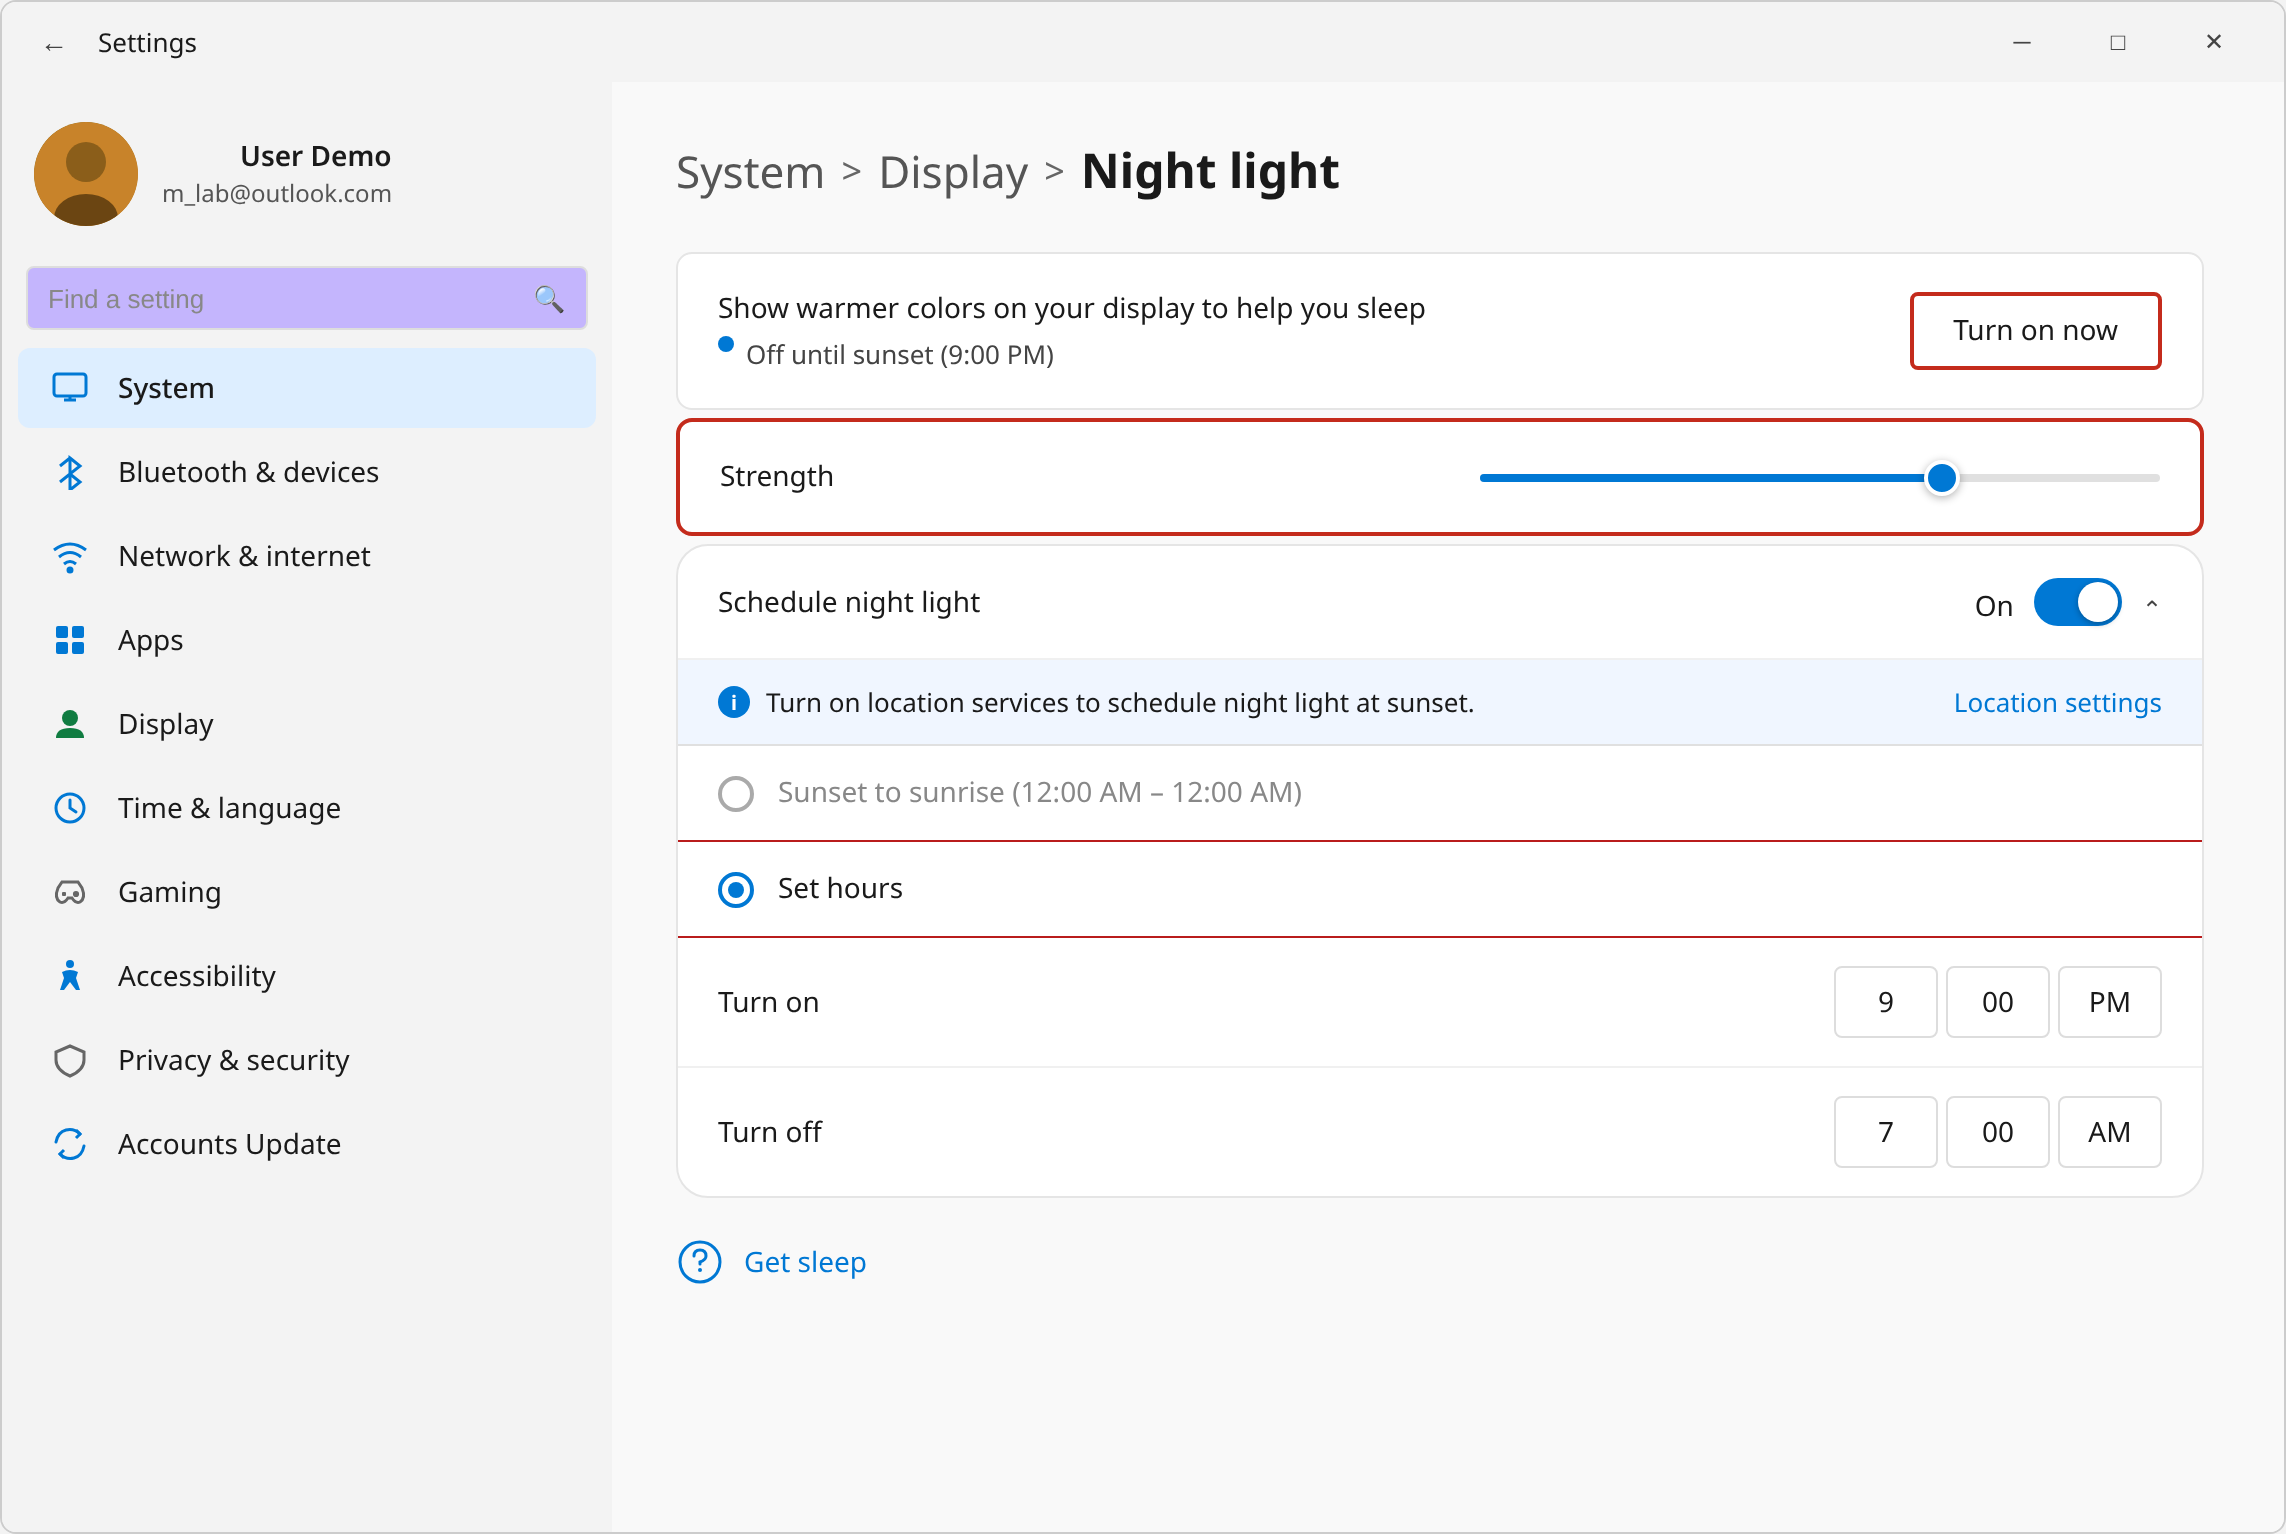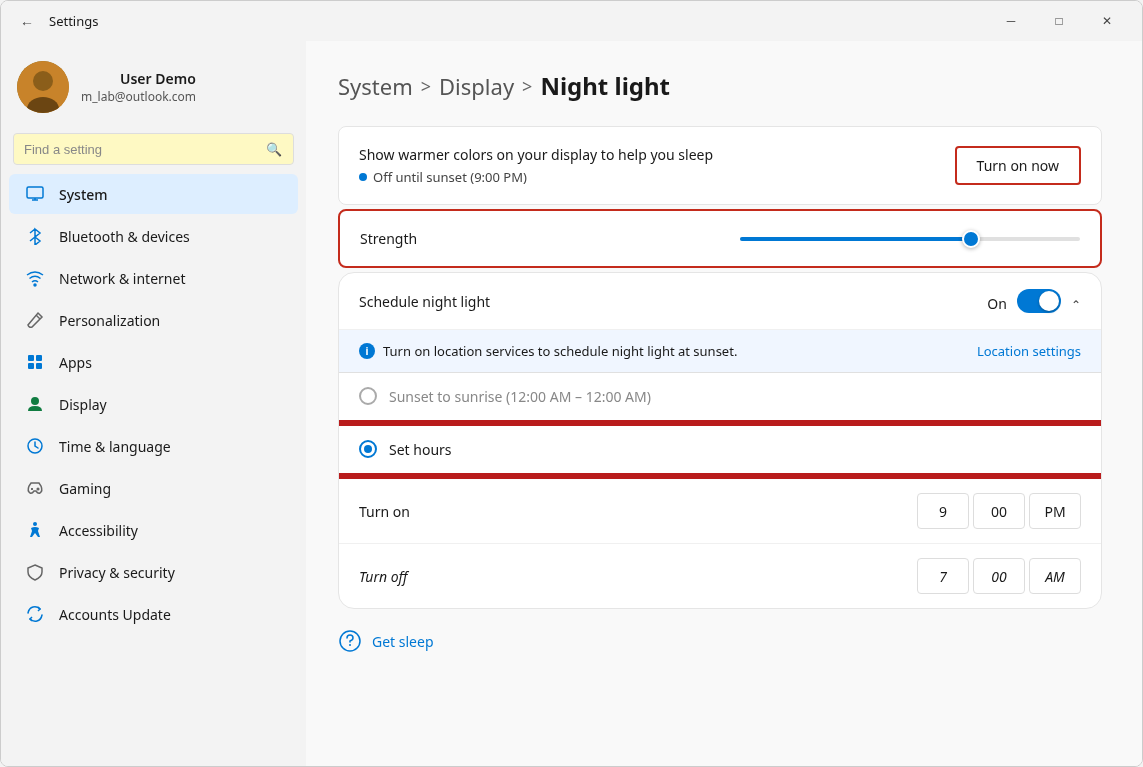--- a/index.html
+++ b/index.html
@@ -111,21 +111,21 @@
       height: 52px;
     }
     .user-info { flex: 1; }
     .user-name { font-size: 14px; font-weight: 600; color: #1a1a1a; margin-left: 39px; }
     .user-email { font-size: 12px; color: #555; }
 
     .search-box {
       margin: 4px 12px 8px 12px;
       display: flex;
       align-items: center;
-      background: #fef9c3;
+      background: #c4b5fd;
       border: 1px solid #ddd;
       border-radius: 4px;
       padding: 6px 10px;
       gap: 8px;
     }
     .search-box input {
       border: none;
       outline: none;
       background: transparent;
       font-size: 13px;
@@ -198,21 +198,20 @@
       border: 1px solid #e5e5e5;
       display: flex;
       align-items: center;
       justify-content: space-between;
     }
 
     .top-card-left {}
     .top-card-title { font-size: 14px; color: #1a1a1a; margin-bottom: 4px; }
     .top-card-subtitle {
       display: flex;
-      align-items: center;
       gap: 6px;
       font-size: 13px;
       color: #444;
     }
     .status-dot {
       width: 8px;
       height: 8px;
       border-radius: 50%;
       background: #0078d4;
       flex-shrink: 0;
@@ -345,23 +344,24 @@
     .location-link {
       font-size: 13px;
       color: #0078d4;
       text-decoration: none;
       cursor: pointer;
     }
 
     
     .radio-row {
       display: flex;
+      align-items: center;
       gap: 12px;
       padding: 14px 20px;
-      border-bottom: 6px solid #b91c1c;
+      border-bottom: 1px solid #b91c1c;
     }
     .radio-circle {
       width: 18px;
       height: 18px;
       border-radius: 50%;
       border: 2px solid #aaa;
       background: white;
       flex-shrink: 0;
     }
     .radio-circle.selected {
@@ -384,21 +384,21 @@
     .radio-label.active-label { color: #1a1a1a; }
 
     
     .time-row {
       display: flex;
       align-items: center;
       justify-content: space-between;
       padding: 14px 20px;
       border-bottom: 1px solid #f0f0f0;
     }
-    .time-row:last-child { border-bottom: none; font-style: italic; }
+    .time-row:last-child { border-bottom: none; }
     .time-label { font-size: 14px; color: #1a1a1a; }
     .time-inputs {
       display: flex;
       align-items: center;
       gap: 4px;
     }
     .time-box {
       width: 52px;
       height: 36px;
       border: 1px solid #ddd;
@@ -496,29 +496,20 @@
           <svg width="18" height="18" viewBox="0 0 18 18" fill="none" stroke="currentColor" stroke-width="1.5">
             <path d="M1 6 Q9 0 17 6"></path>
             <path d="M3.5 9.5 Q9 5 14.5 9.5"></path>
             <path d="M6 13 Q9 10.5 12 13"></path>
             <circle cx="9" cy="16" r="1" fill="currentColor"></circle>
           </svg>
         </div>
         <span>Network &amp; internet</span>
       </div>
 
-      <div class="nav-item">
-        <div class="nav-icon gray">
-          <svg width="18" height="18" viewBox="0 0 18 18" fill="none" stroke="currentColor" stroke-width="1.5">
-            <path d="M12 2 L16 6 L6 16 Q3 17 2 14 Z"></path>
-            <line x1="10" y1="4" x2="14" y2="8"></line>
-          </svg>
-        </div>
-        <span>Personalization</span>
-      </div>
 
       <div class="nav-item">
         <div class="nav-icon blue">
           <svg width="18" height="18" viewBox="0 0 18 18" fill="currentColor">
             <rect x="2" y="2" width="6" height="6" rx="1"></rect>
             <rect x="10" y="2" width="6" height="6" rx="1"></rect>
             <rect x="2" y="10" width="6" height="6" rx="1"></rect>
             <rect x="10" y="10" width="6" height="6" rx="1"></rect>
           </svg>
         </div>

